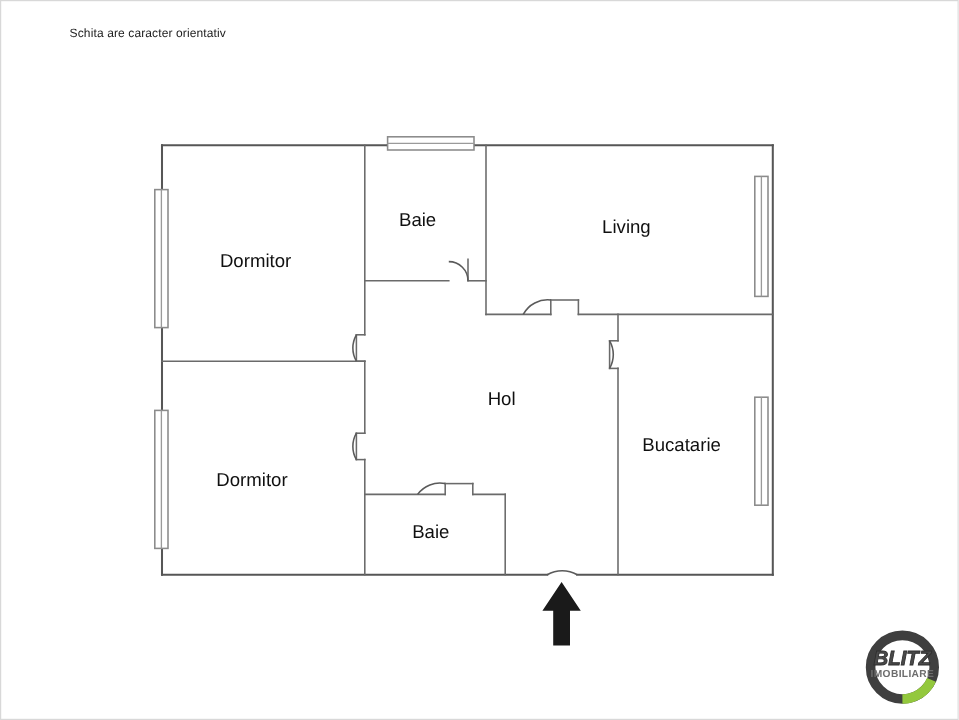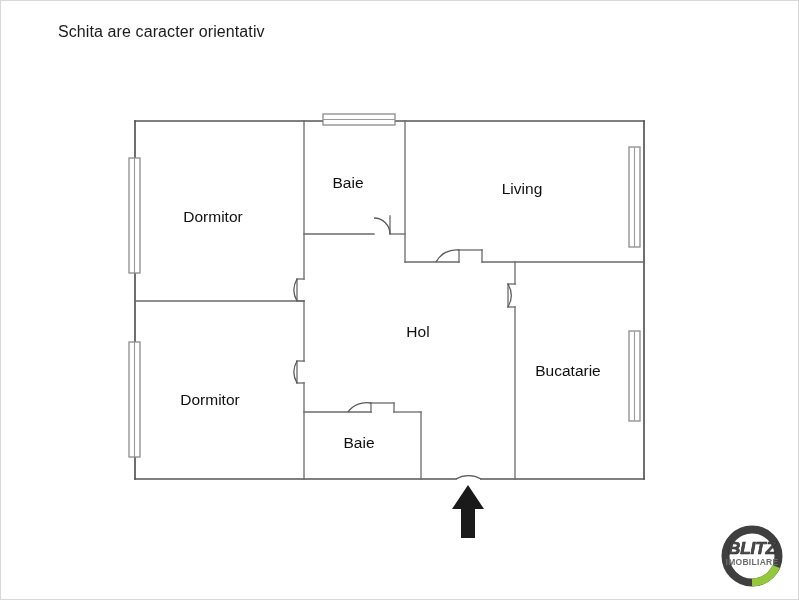--- a/index.html
+++ b/index.html
@@ -17,21 +17,21 @@
     height: 600px;
     background: #ffffff;
     overflow: hidden;
     box-sizing: border-box;
     border: 1px solid #d8d8d8;
   }
   #caption {
     position: absolute;
     left: 57px;
     top: 22px;
-    font-size: 16px;
+    font-size: 10px;
     color: #1b1b1b;
     letter-spacing: 0.1px;
     white-space: nowrap;
   }
   #plan-svg {
     position: absolute;
     left: 0;
     top: 0;
     width: 799px;
     height: 600px;

